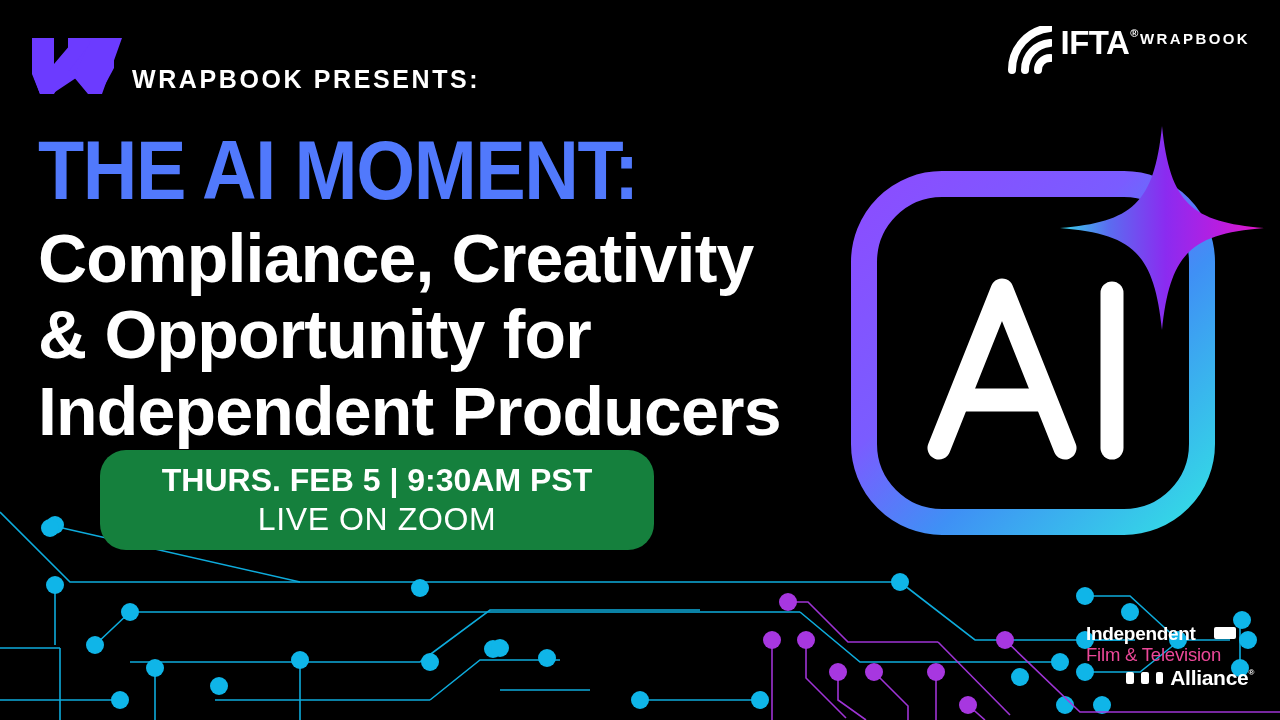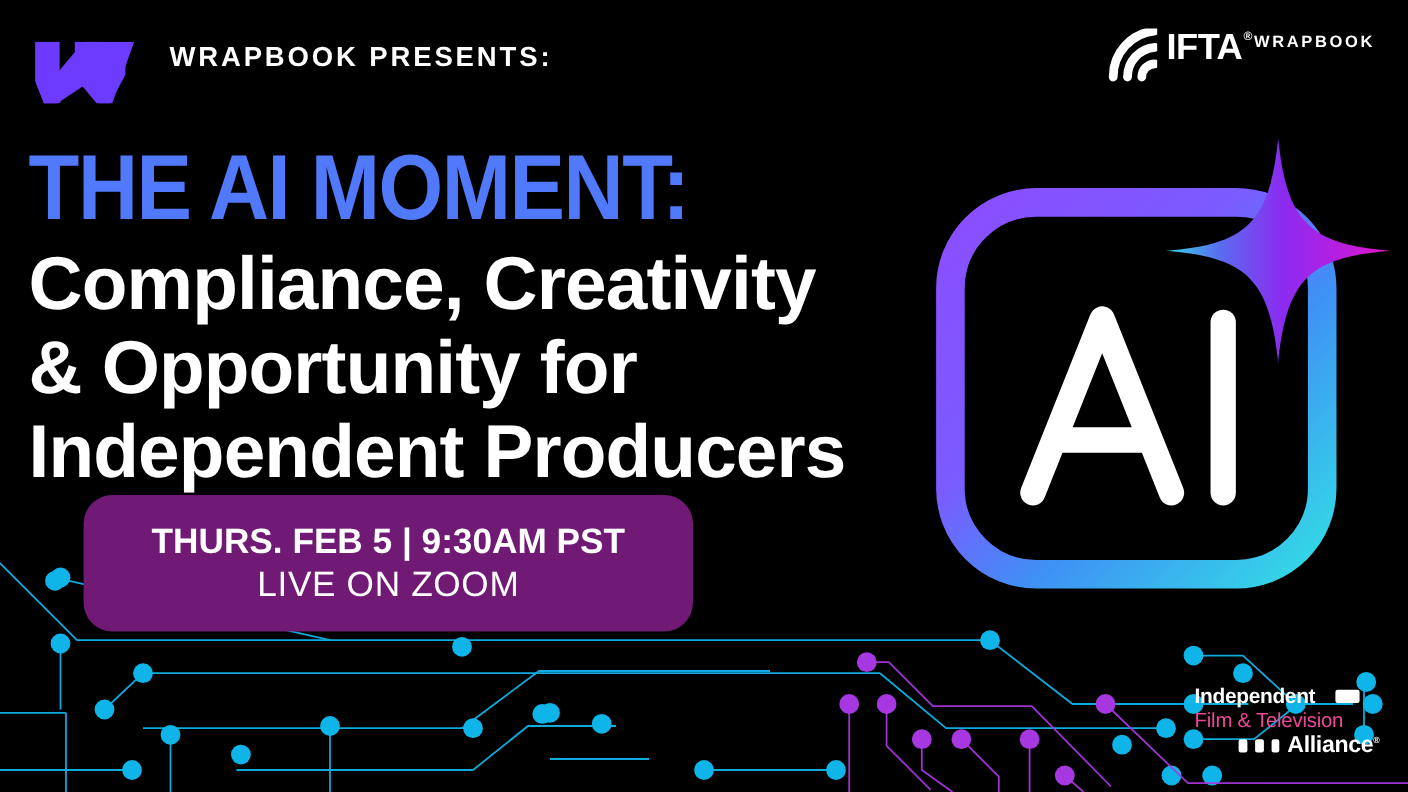--- a/index.html
+++ b/index.html
@@ -12,21 +12,21 @@
     position:relative;
   }
   #stage { position:absolute; inset:0; background:#000; overflow:hidden; }
 
   
   .circuits { position:absolute; left:0; top:0; width:1280px; height:720px; pointer-events:none; }
 
   
   .presents-row {
     position:absolute; left:32px; top:38px;
-    display:flex; align-items:flex-start; gap:32px;
+    display:flex; align-items:flex-end; gap:10px;
   }
   .wb-mark { width:90px; height:56px; display:block; }
   .presents-text {
     font-size:25px; font-weight:700; letter-spacing:2.6px;
     color:#ffffff; white-space:nowrap;
   }
 
   .ifta-connect {
     position:absolute; right:30px; top:26px;
     display:flex; align-items:flex-start; gap:8px;
@@ -37,40 +37,40 @@
     font-size:33px; font-weight:700; letter-spacing:-0.5px; color:#fff;
     display:flex; align-items:flex-start;
   }
   .ifta-reg { font-size:11px; font-weight:700; margin-top:2px; margin-left:1px; }
   .ifta-connect-word {
     font-size:15px; font-weight:600; letter-spacing:2.4px; color:#fff; margin-top:5px; margin-left:2px;
   }
 
   
   .headline {
-    position:absolute; left:26px; top:134px; width:760px;
+    position:absolute; left:38px; top:134px; width:760px;
   }
   .title-main {
     font-size:84px; line-height:0.86; font-weight:700;
     color:#5179FC; letter-spacing:-1.5px;
     transform:scaleX(0.90); transform-origin:left center;
     white-space:nowrap;
   }
   .title-sub {
     margin-top:14px;
     font-size:68px; line-height:1.12; font-weight:700;
     color:#ffffff; letter-spacing:-0.8px;
     max-width:780px;
   }
 
   
   .cta {
-    position:absolute; left:76px; top:450px;
-    width:554px; height:124px;
-    background:#701a75; border-radius:26px;
+    position:absolute; left:100px; top:450px;
+    width:554px; height:100px;
+    background:#15803d; border-radius:26px;
     display:flex; flex-direction:column; align-items:center; justify-content:center;
     gap:2px;
   }
   .cta-line1 { font-size:32px; font-weight:700; color:#fff; letter-spacing:0px; white-space:nowrap; }
   .cta-line2 { font-size:32px; font-weight:300; color:#fff; letter-spacing:0.6px; white-space:nowrap; }
 
   
   .ai-graphic { position:absolute; left:840px; top:118px; width:430px; height:430px; }
 
   

